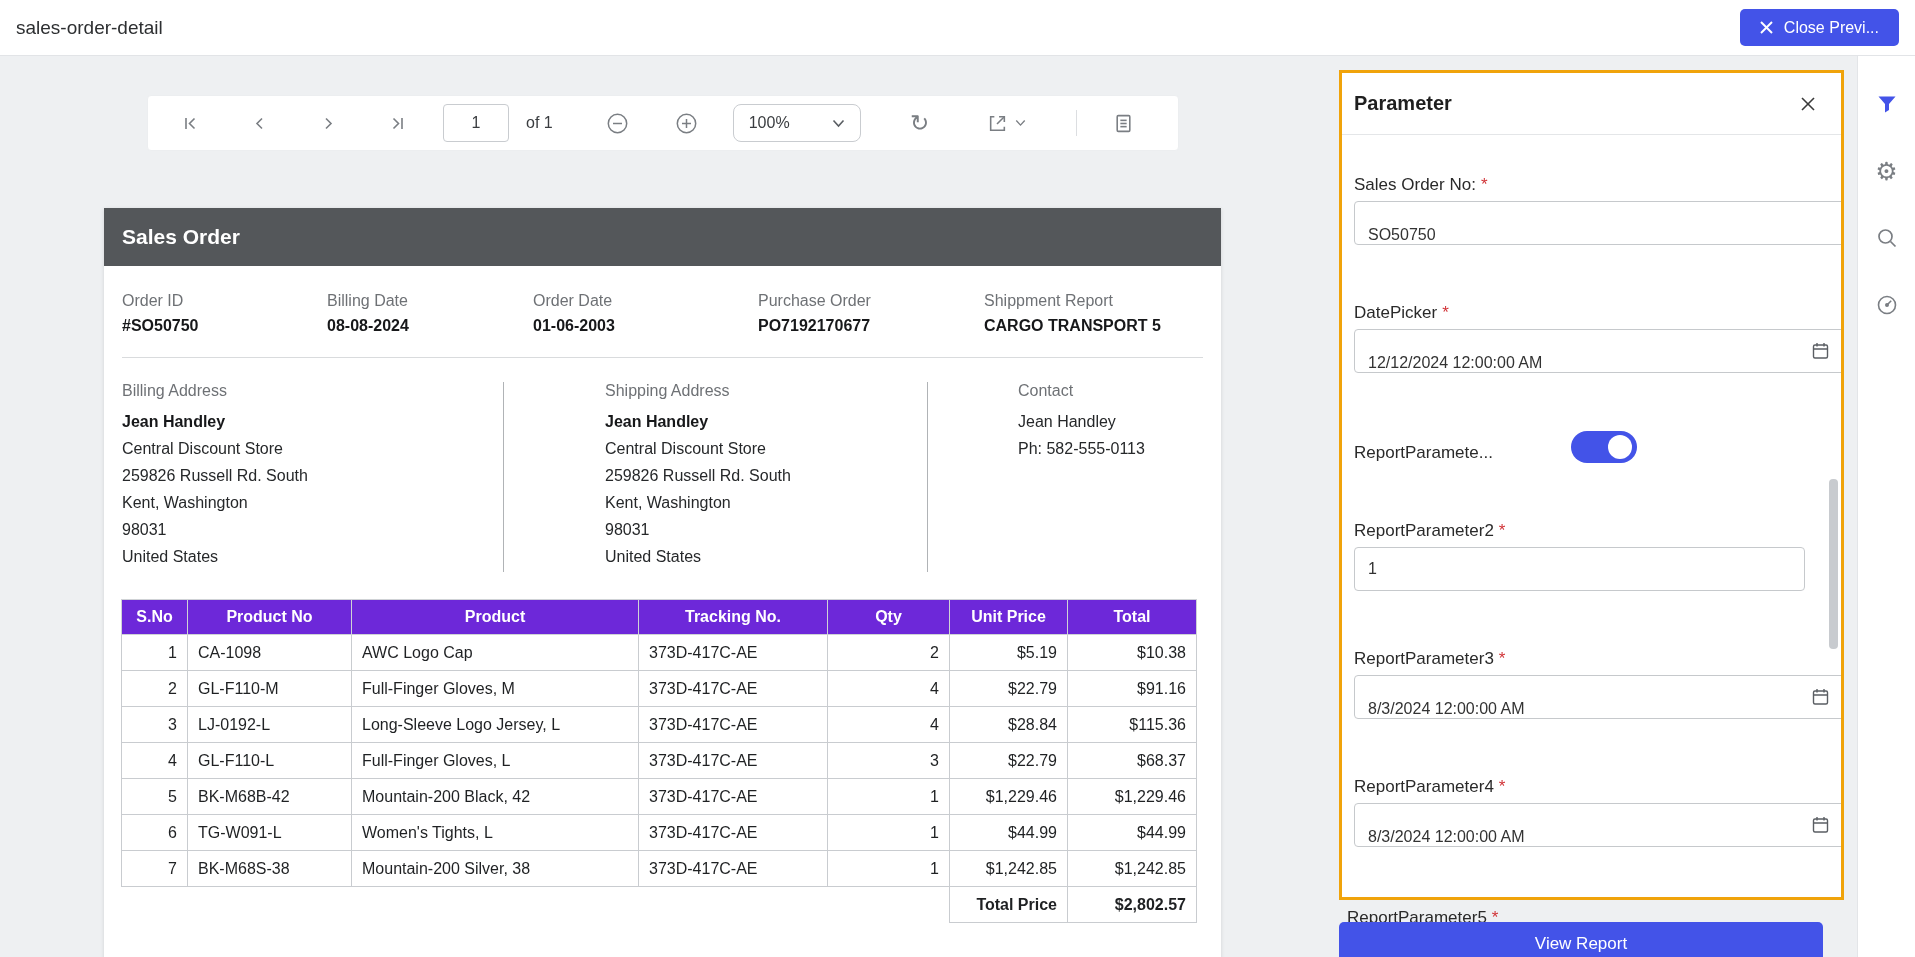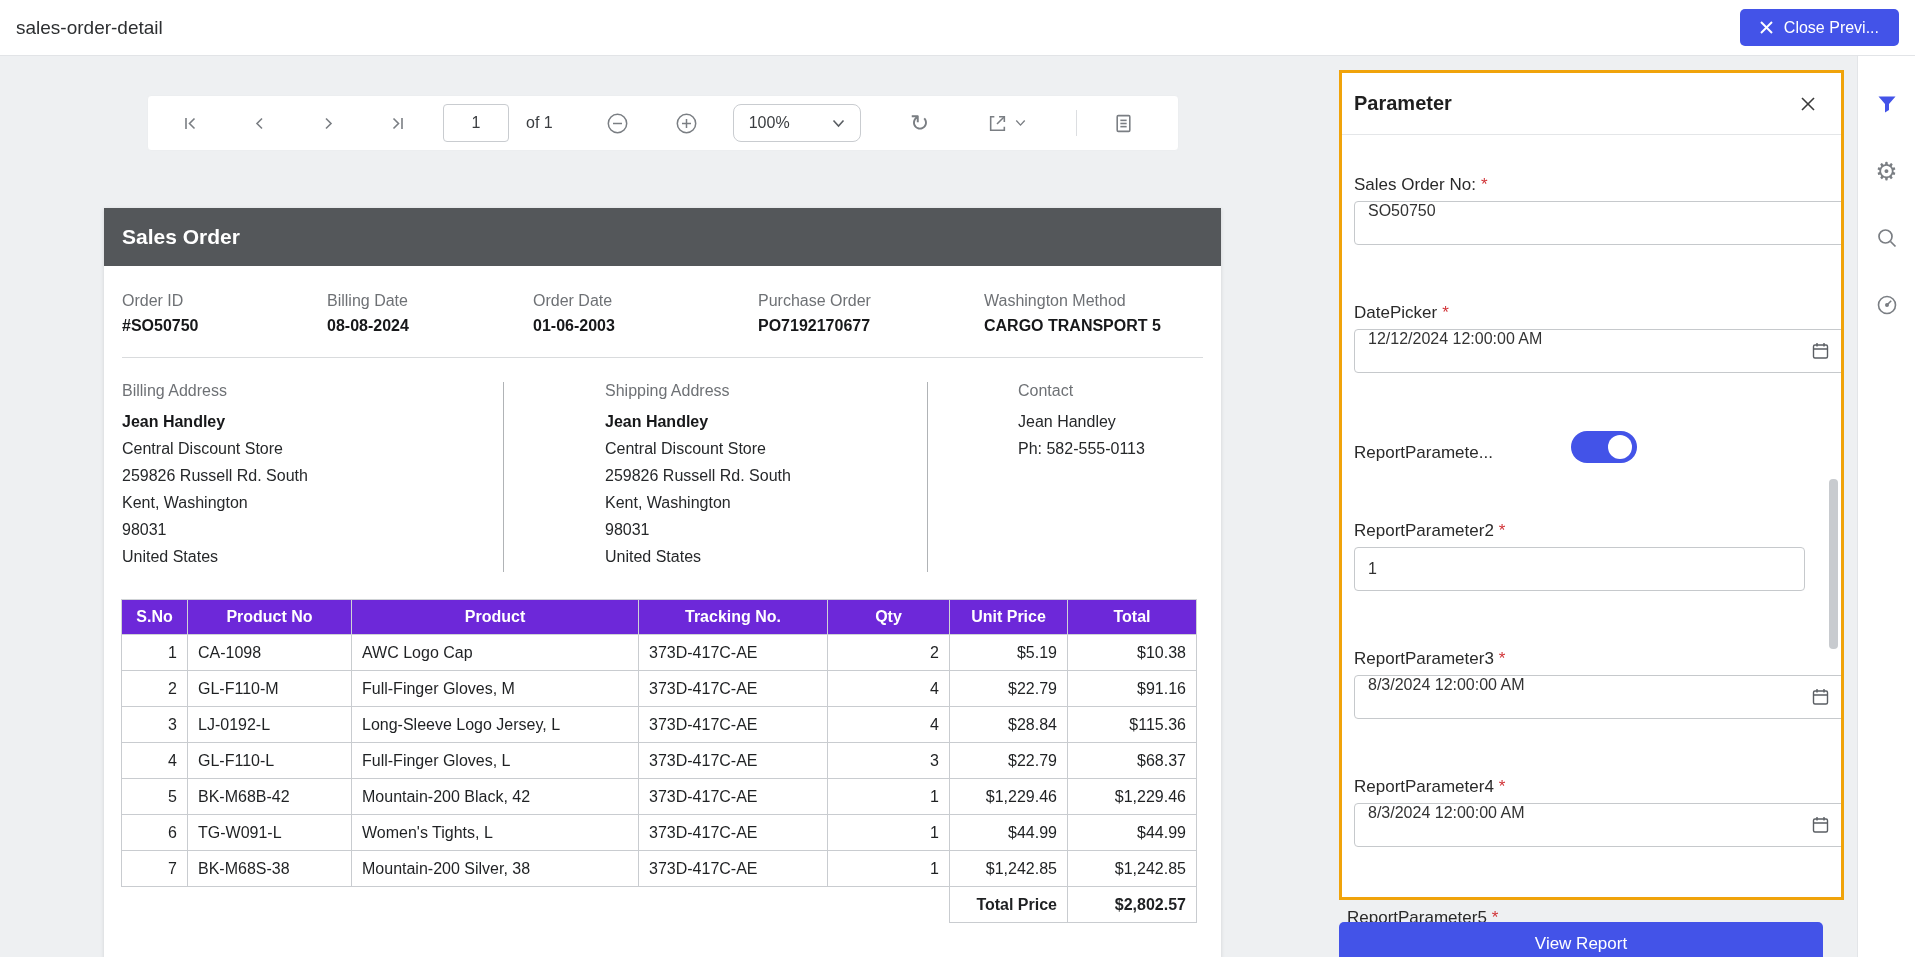--- a/index.html
+++ b/index.html
@@ -100,21 +100,21 @@
   .panel-title { font-size: 20px; font-weight: bold; color: #1f1f1f; }
   .panel-x { cursor: pointer; display: flex; align-items: center; }
   .panel-body { padding: 40px 40px 0 12px; }
   .field { margin-top: 58px; }
   .field:first-child { margin-top: 0; }
   .field-label { font-size: 17px; color: #2a2a2a; margin-bottom: 6px; }
   .star { color: #d13438; margin-left: 5px; }
   .control {
     position: relative; width: 541px; height: 44px;
     border: 1px solid #c6c9cc; border-radius: 4px; background: #fff;
-    display: flex; align-items: flex-start; cursor: pointer;
+    display: flex; align-items: flex-end; cursor: pointer;
   }
   .control-text { font-size: 16px; color: #333; padding-left: 13px; }
   input.text-input {
     width: 451px; height: 44px; border: 1px solid #c6c9cc; border-radius: 4px;
     font-size: 16px; color: #333; padding-left: 13px; font-family: inherit; outline: none;
   }
   .chev { position: absolute; right: 20px; top: 50%; transform: translateY(-50%); display: flex; }
   .cal-icon { position: absolute; right: 64px; top: 50%; transform: translateY(-50%); display: flex; cursor: pointer; }
   .clk-icon { position: absolute; right: 15px; top: 50%; transform: translateY(-50%); display: flex; cursor: pointer; }
   .toggle-field { display: flex; align-items: flex-end; }
@@ -241,21 +241,21 @@
       </div>
         <div class="info-col">
         <div class="info-label">Order Date</div>
         <div class="info-value">01-06-2003</div>
       </div>
         <div class="info-col">
         <div class="info-label">Purchase Order</div>
         <div class="info-value">PO7192170677</div>
       </div>
         <div class="info-col">
-        <div class="info-label">Washington Method</div>
+        <div class="info-label">Shippment Report</div>
         <div class="info-value">CARGO TRANSPORT 5</div>
       </div>
       </div>
 
     <div class="hrule"></div>
 
     <div class="addresses">
       <div class="addr-col1">
         <div class="sec-heading">Billing Address</div>
         <div class="addr-name">Jean Handley</div>

